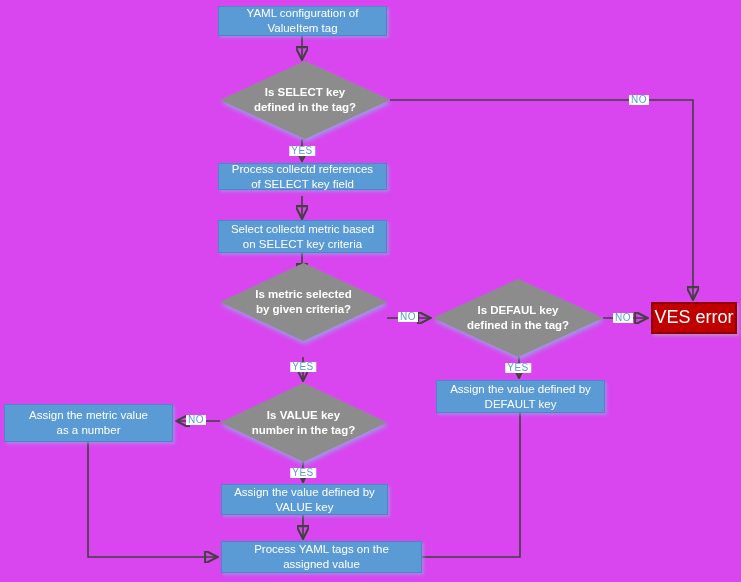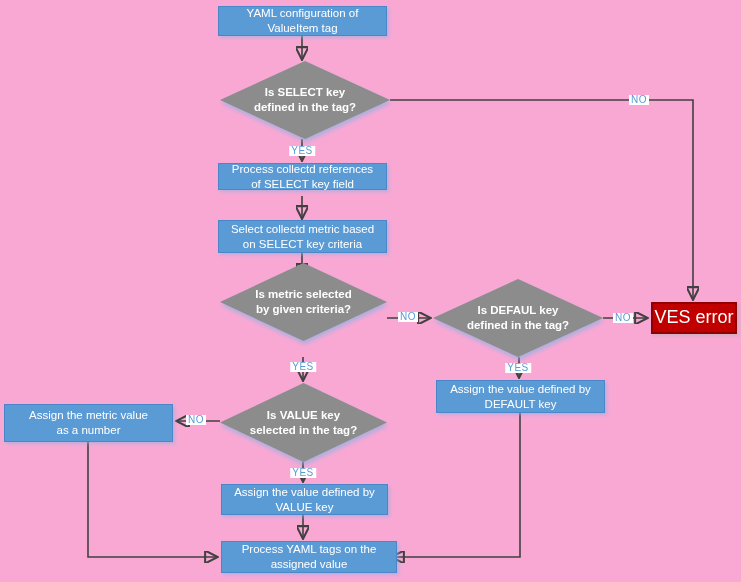--- a/index.html
+++ b/index.html
@@ -1,18 +1,18 @@
 <!DOCTYPE html>
 <html><head>
 <meta charset="utf-8">
 <style>
   html,body{margin:0;padding:0;background:#fff;}
   *{box-sizing:border-box;}
   .canvas{
-    position:relative;width:741px;height:582px;background:#f9a8d4;
+    position:relative;width:741px;height:582px;background:#d946ef;
     font-family:"Liberation Sans",sans-serif;overflow:hidden;
   }
   .connectors{position:absolute;left:0;top:0;}
   .node{
     position:absolute;display:flex;align-items:center;justify-content:center;
     text-align:center;color:#ffffff;font-size:11.5px;line-height:1.3;
   }
   .node-label{white-space:pre-line;display:block;width:100%;}
   .process{
     background:#5B9BD5;border:1px solid #4a86c8;
@@ -94,21 +94,21 @@
   <div class="node process" style="left:4px;top:404px;width:169px;height:38px;">
     <span class="node-label">Assign the metric value
 as a number</span>
   </div>
 
   <div class="node process" style="left:221px;top:484px;width:167px;height:31px;">
     <span class="node-label">Assign the value defined by
 VALUE key</span>
   </div>
 
-  <div class="node process" style="left:221px;top:541px;width:176px;height:32px;">
+  <div class="node process" style="left:221px;top:541px;width:201px;height:32px;">
     <span class="node-label">Process YAML tags on the
 assigned value</span>
   </div>
 
   <div class="diamond-wrap" style="left:220px;top:61px;width:170px;height:78px;">
     <div class="diamond">
       <span class="node-label">Is SELECT key
 defined in the tag?</span>
     </div>
   </div>
@@ -123,21 +123,21 @@
   <div class="diamond-wrap" style="left:433px;top:279px;width:170px;height:78px;">
     <div class="diamond">
       <span class="node-label">Is DEFAUL key
 defined in the tag?</span>
     </div>
   </div>
 
   <div class="diamond-wrap" style="left:220px;top:383px;width:167px;height:79px;">
     <div class="diamond">
       <span class="node-label">Is VALUE key
-selected in the tag?</span>
+number in the tag?</span>
     </div>
   </div>
 
   <div class="edge-label" style="left:639px;top:100px;">NO</div>
   <div class="edge-label" style="left:302px;top:151px;">YES</div>
   <div class="edge-label" style="left:408px;top:317px;">NO</div>
   <div class="edge-label" style="left:303px;top:367px;">YES</div>
   <div class="edge-label" style="left:623px;top:318px;">NO</div>
   <div class="edge-label" style="left:518px;top:368px;">YES</div>
   <div class="edge-label" style="left:196px;top:420px;">NO</div>

